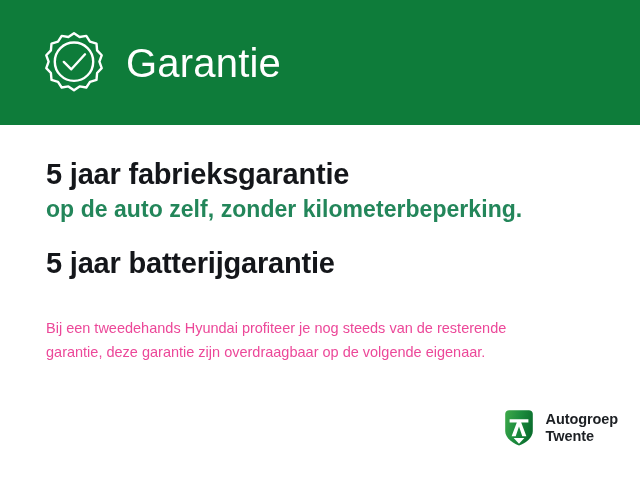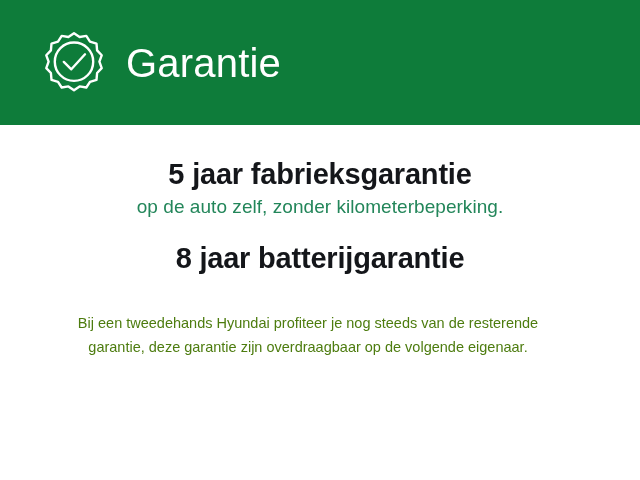--- a/index.html
+++ b/index.html
@@ -53,51 +53,50 @@
   }
 
   
   .body {
     position: absolute;
     left: 0;
     top: 125px;
     width: 640px;
     height: 355px;
     box-sizing: border-box;
-    padding: 0 30px;
-    text-align: center;
+    padding: 0 46px;
   }
 
   .block { margin: 0; }
   .block-1 { padding-top: 33px; }
   .block-2 { padding-top: 23px; }
 
   .heading {
     margin: 0;
     font-size: 29px;
     font-weight: 700;
     color: #14161a;
     letter-spacing: -0.2px;
     line-height: 1.15;
   }
   .subheading {
     margin: 5px 0 0 0;
-    font-size: 19px;
-    font-weight: 400;
+    font-size: 23px;
+    font-weight: 700;
     color: #23865a;
     letter-spacing: 0.05px;
     line-height: 1.2;
   }
 
   .note {
     margin: 0;
     padding-top: 37px;
     font-size: 14.5px;
     font-weight: 400;
-    color: #4d7c0f;
+    color: #ec4899;
     line-height: 1.62;
     max-width: 556px;
   }
   .note-line { display: block; }
 
   
   .footer-logo {
     position: absolute;
     right: 22px;
     bottom: 33px;
@@ -150,24 +149,57 @@
   </div>
 
   <div class="body">
 
     <div class="block block-1">
       <div class="heading">5 jaar fabrieksgarantie</div>
       <div class="subheading">op de auto zelf, zonder kilometerbeperking.</div>
     </div>
 
     <div class="block block-2">
-      <div class="heading">8 jaar batterijgarantie</div>
+      <div class="heading">5 jaar batterijgarantie</div>
     </div>
 
     <p class="note">
       <span class="note-line">Bij een tweedehands Hyundai profiteer je nog steeds van de resterende</span>
       <span class="note-line">garantie, deze garantie zijn overdraagbaar op de volgende eigenaar.</span>
     </p>
 
   </div>
 
+  <div class="footer-logo">
+
+    <span class="logo-mark">
+      <svg viewBox="0 0 36 38" width="36" height="38" aria-hidden="true">
+        <defs>
+          <linearGradient id="shieldGrad" x1="0" y1="0" x2="1" y2="0.35">
+            <stop offset="0%" stop-color="#3faa4a"></stop>
+            <stop offset="52%" stop-color="#1d8d3e"></stop>
+            <stop offset="100%" stop-color="#0b6f2e"></stop>
+          </linearGradient>
+        </defs>
+
+        <path d="M4.2 5.0
+                 C4.2 2.6 5.9 1.2 8.2 1.2
+                 L27.8 1.2
+                 C30.1 1.2 31.8 2.6 31.8 5.0
+                 L31.8 22.0
+                 C31.8 29.0 24.6 34.0 18.0 36.6
+                 C11.4 34.0 4.2 29.0 4.2 22.0 Z" fill="url(#shieldGrad)"></path>
+
+        <path d="M8.6 10.2 L27.4 10.2 L27.4 13.6 L20.2 13.6
+                 L25.4 27.2 L21.3 27.2 L18.0 17.6 L14.7 27.2
+                 L10.6 27.2 L15.8 13.6 L8.6 13.6 Z" fill="#ffffff"></path>
+
+        <path d="M12.6 29.0 L23.4 29.0 L18.0 34.8 Z" fill="#ffffff"></path>
+      </svg>
+    </span>
+
+    <div class="logo-text">
+      <span>Autogroep</span>
+      <span>Twente</span>
+    </div>
+  </div>
 
 </div>
 
 </body></html>

